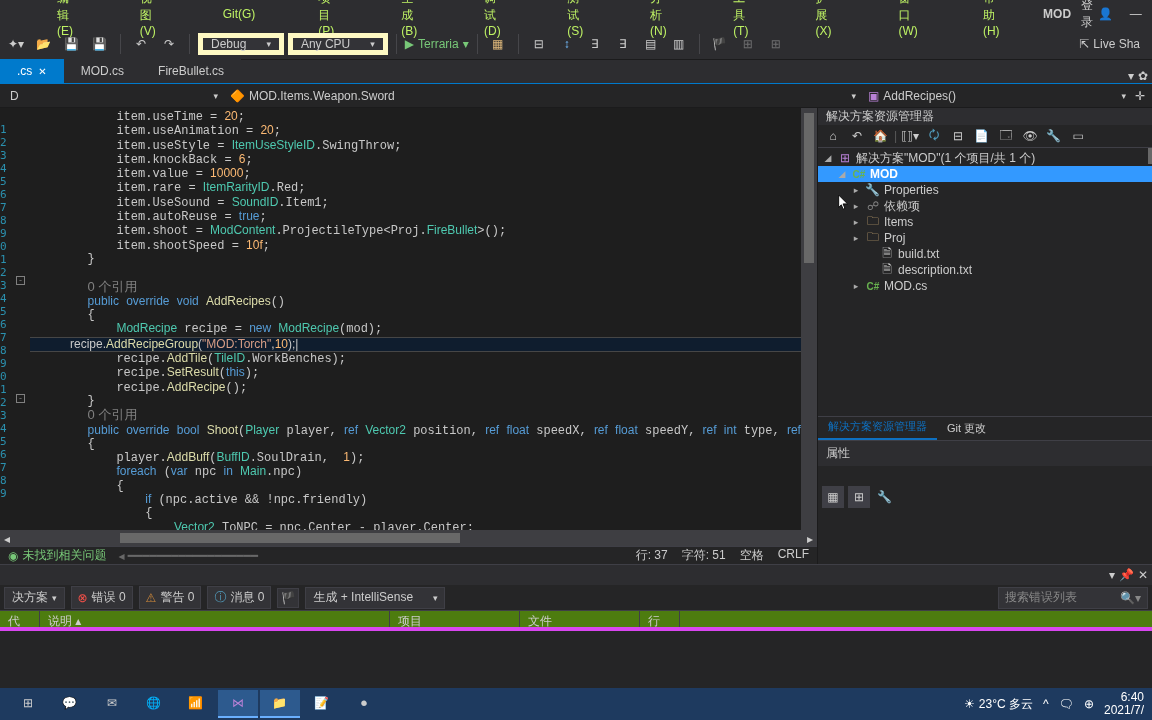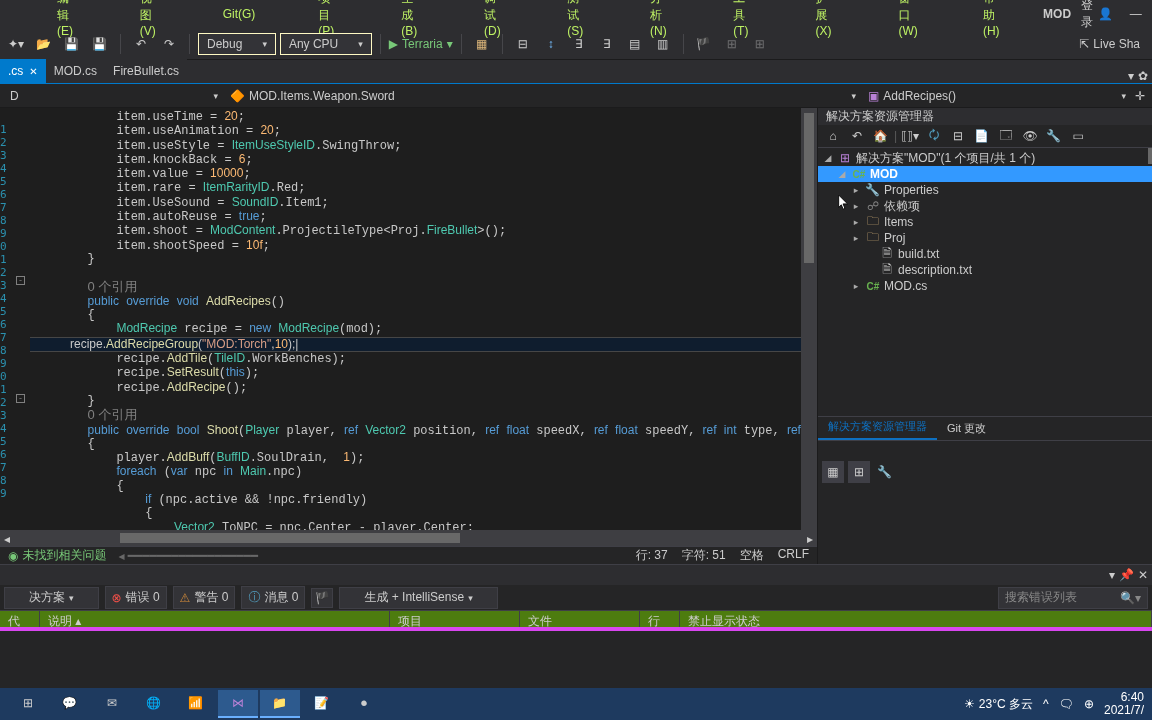--- a/index.html
+++ b/index.html
@@ -11,28 +11,28 @@
 .search-box { margin-left: 8px; width: 170px; height: 22px; background: #333337; border: 1px solid #3f3f46; display: flex; align-items: center; padding: 0 6px; color: #999; }
 .search-box .icon { margin-left: auto; }
 .menubar-right { margin-left: auto; display: flex; align-items: center; gap: 10px; }
 .mod-label { font-weight: bold; color: #ccc; margin-left: 30px; }
 .login-btn { display: flex; align-items: center; gap: 0; }
 .min-btn { width: 30px; text-align: center; }
 
 
 .toolbar { height: 32px; background: #2d2d30; border-bottom: 1px solid #1b1b1c; display: flex; align-items: center; padding: 0 4px; gap: 4px; }
 .tool-btn { width: 24px; height: 24px; display: flex; align-items: center; justify-content: center; cursor: pointer; color: #ccc; }
-.tool-dropdown { height: 22px; background: #333337; border: 1px solid #fef9c3; padding: 0 8px; display: flex; align-items: center; gap: 20px; color: #ccc; min-width: 70px; }
+.tool-dropdown { height: 22px; background: #333337; border: 5px solid #fef9c3; padding: 0 8px; display: flex; align-items: center; gap: 20px; color: #ccc; min-width: 70px; }
 .tool-sep { width: 1px; height: 20px; background: #46464a; margin: 0 4px; }
 .play-btn { display: flex; align-items: center; gap: 4px; color: #78c878; }
 .liveshare { margin-left: auto; display: flex; align-items: center; gap: 4px; color: #ccc; padding-right: 8px; }
 
 
 .tabs-bar { height: 24px; background: #2d2d30; display: flex; align-items: flex-end; border-bottom: 1px solid #007acc; }
-.tab { height: 24px; padding: 0 8px; display: flex; align-items: center; gap: 6px; background: #2d2d30; color: #ccc; cursor: pointer; }
+.tab { height: 24px; padding: 0 17px; display: flex; align-items: center; gap: 6px; background: #2d2d30; color: #ccc; cursor: pointer; }
 .tab.active { background: #007acc; color: #fff; }
 .tab-close { font-size: 10px; }
 .tabs-right { margin-left: auto; display: flex; gap: 4px; padding: 0 4px; color: #ccc; }
 
 
 .navbar { height: 24px; background: #252526; display: flex; align-items: center; padding: 0 4px; border-bottom: 1px solid #1b1b1c; }
 .nav-dd { flex: 1; display: flex; align-items: center; gap: 4px; padding: 0 6px; color: #ccc; }
 .nav-dd .arrow { margin-left: auto; font-size: 9px; }
 .nav-icon-orange { color: #d88e3a; }
 .nav-icon-purple { color: #b881d6; }
@@ -86,21 +86,21 @@
 
 .properties-pane { border-top: 1px solid #3f3f46; }
 .prop-title { padding: 4px 8px; color: #ccc; background: #2d2d30; }
 .prop-toolbar { height: 30px; display: flex; align-items: center; padding: 0 4px; gap: 4px; }
 .prop-btn { width: 22px; height: 22px; display: flex; align-items: center; justify-content: center; background: #3f3f46; }
 
 
 .errorlist-wrap { height: 148px; display: flex; flex-direction: column; border-top: 1px solid #3f3f46; }
 .el-tabs { height: 20px; display: flex; align-items: center; justify-content: flex-end; padding: 0 4px; gap: 4px; background: #2d2d30; }
 .el-toolbar { height: 26px; display: flex; align-items: center; padding: 0 4px; gap: 6px; background: #252526; border-bottom: 1px solid #3f3f46; }
-.el-dd { height: 22px; background: #333337; border: 1px solid #3f3f46; padding: 0 24px; display: flex; align-items: center; gap: 4px; }
+.el-dd { height: 22px; background: #333337; border: 1px solid #3f3f46; padding: 0 7px; display: flex; align-items: center; gap: 4px; }
 .el-filter { display: flex; align-items: center; gap: 4px; padding: 2px 6px; background: #333337; border: 1px solid #3f3f46; }
 .el-err { color: #f85149; }
 .el-warn { color: #d88e3a; }
 .el-info { color: #519aba; }
 .el-search { margin-left: auto; width: 150px; height: 22px; background: #333337; border: 1px solid #3f3f46; padding: 0 6px; color: #888; display: flex; align-items: center; }
 .el-header { height: 20px; display: flex; background: #4d7c0f; border-bottom: 4px solid #d946ef; }
 .el-col { padding: 2px 8px; border-right: 1px solid #3f3f46; }
 .el-body { flex: 1; background: #252526; }
 .el-hscroll { height: 16px; background: #3e3e42; position: relative; }
 .el-hscroll .thumb { position: absolute; left: 4px; top: 3px; width: 340px; height: 10px; background: #686868; }
@@ -334,20 +334,21 @@
           <span class="tree-icon csharp-icon">C#</span>
           <span class="tree-label">MOD.cs</span>
         </div>
     </div>
     <div class="splitter-h"></div>
     <div class="panel-tabs" style="margin-top:120px">
       <span class="panel-tab active">解决方案资源管理器</span>
       <span class="panel-tab">Git 更改</span>
     </div>
     <div class="properties-pane">
+      <div class="prop-title">属性</div>
       <div style="height:16px"></div>
       <div class="prop-toolbar">
         <span class="prop-btn">▦</span>
         <span class="prop-btn">⊞</span>
         <span class="prop-btn" style="background:none">🔧</span>
       </div>
       <div style="height:186px"></div>
     </div>
 
   </div>
@@ -385,21 +386,20 @@
         <span>搜索错误列表</span>
         <span style="margin-left:auto">🔍▾</span>
       </div>
   </div>
   <div class="el-header">
     <span class="el-col" style="width:40px">代码</span>
     <span class="el-col" style="width:350px"><span>说明</span> ▴</span>
     <span class="el-col" style="width:130px">项目</span>
     <span class="el-col" style="width:120px">文件</span>
     <span class="el-col" style="width:40px">行</span>
-    <span class="el-col" style="flex:1">禁止显示状态</span>
   </div>
   <div class="el-body"></div>
 </div>
 
 <div class="taskbar">
   <div class="task-item">⊞</div>
   <div class="task-item">💬</div>
   <div class="task-item">✉</div>
   <div class="task-item">🌐</div>
   <div class="task-item">📶</div>

